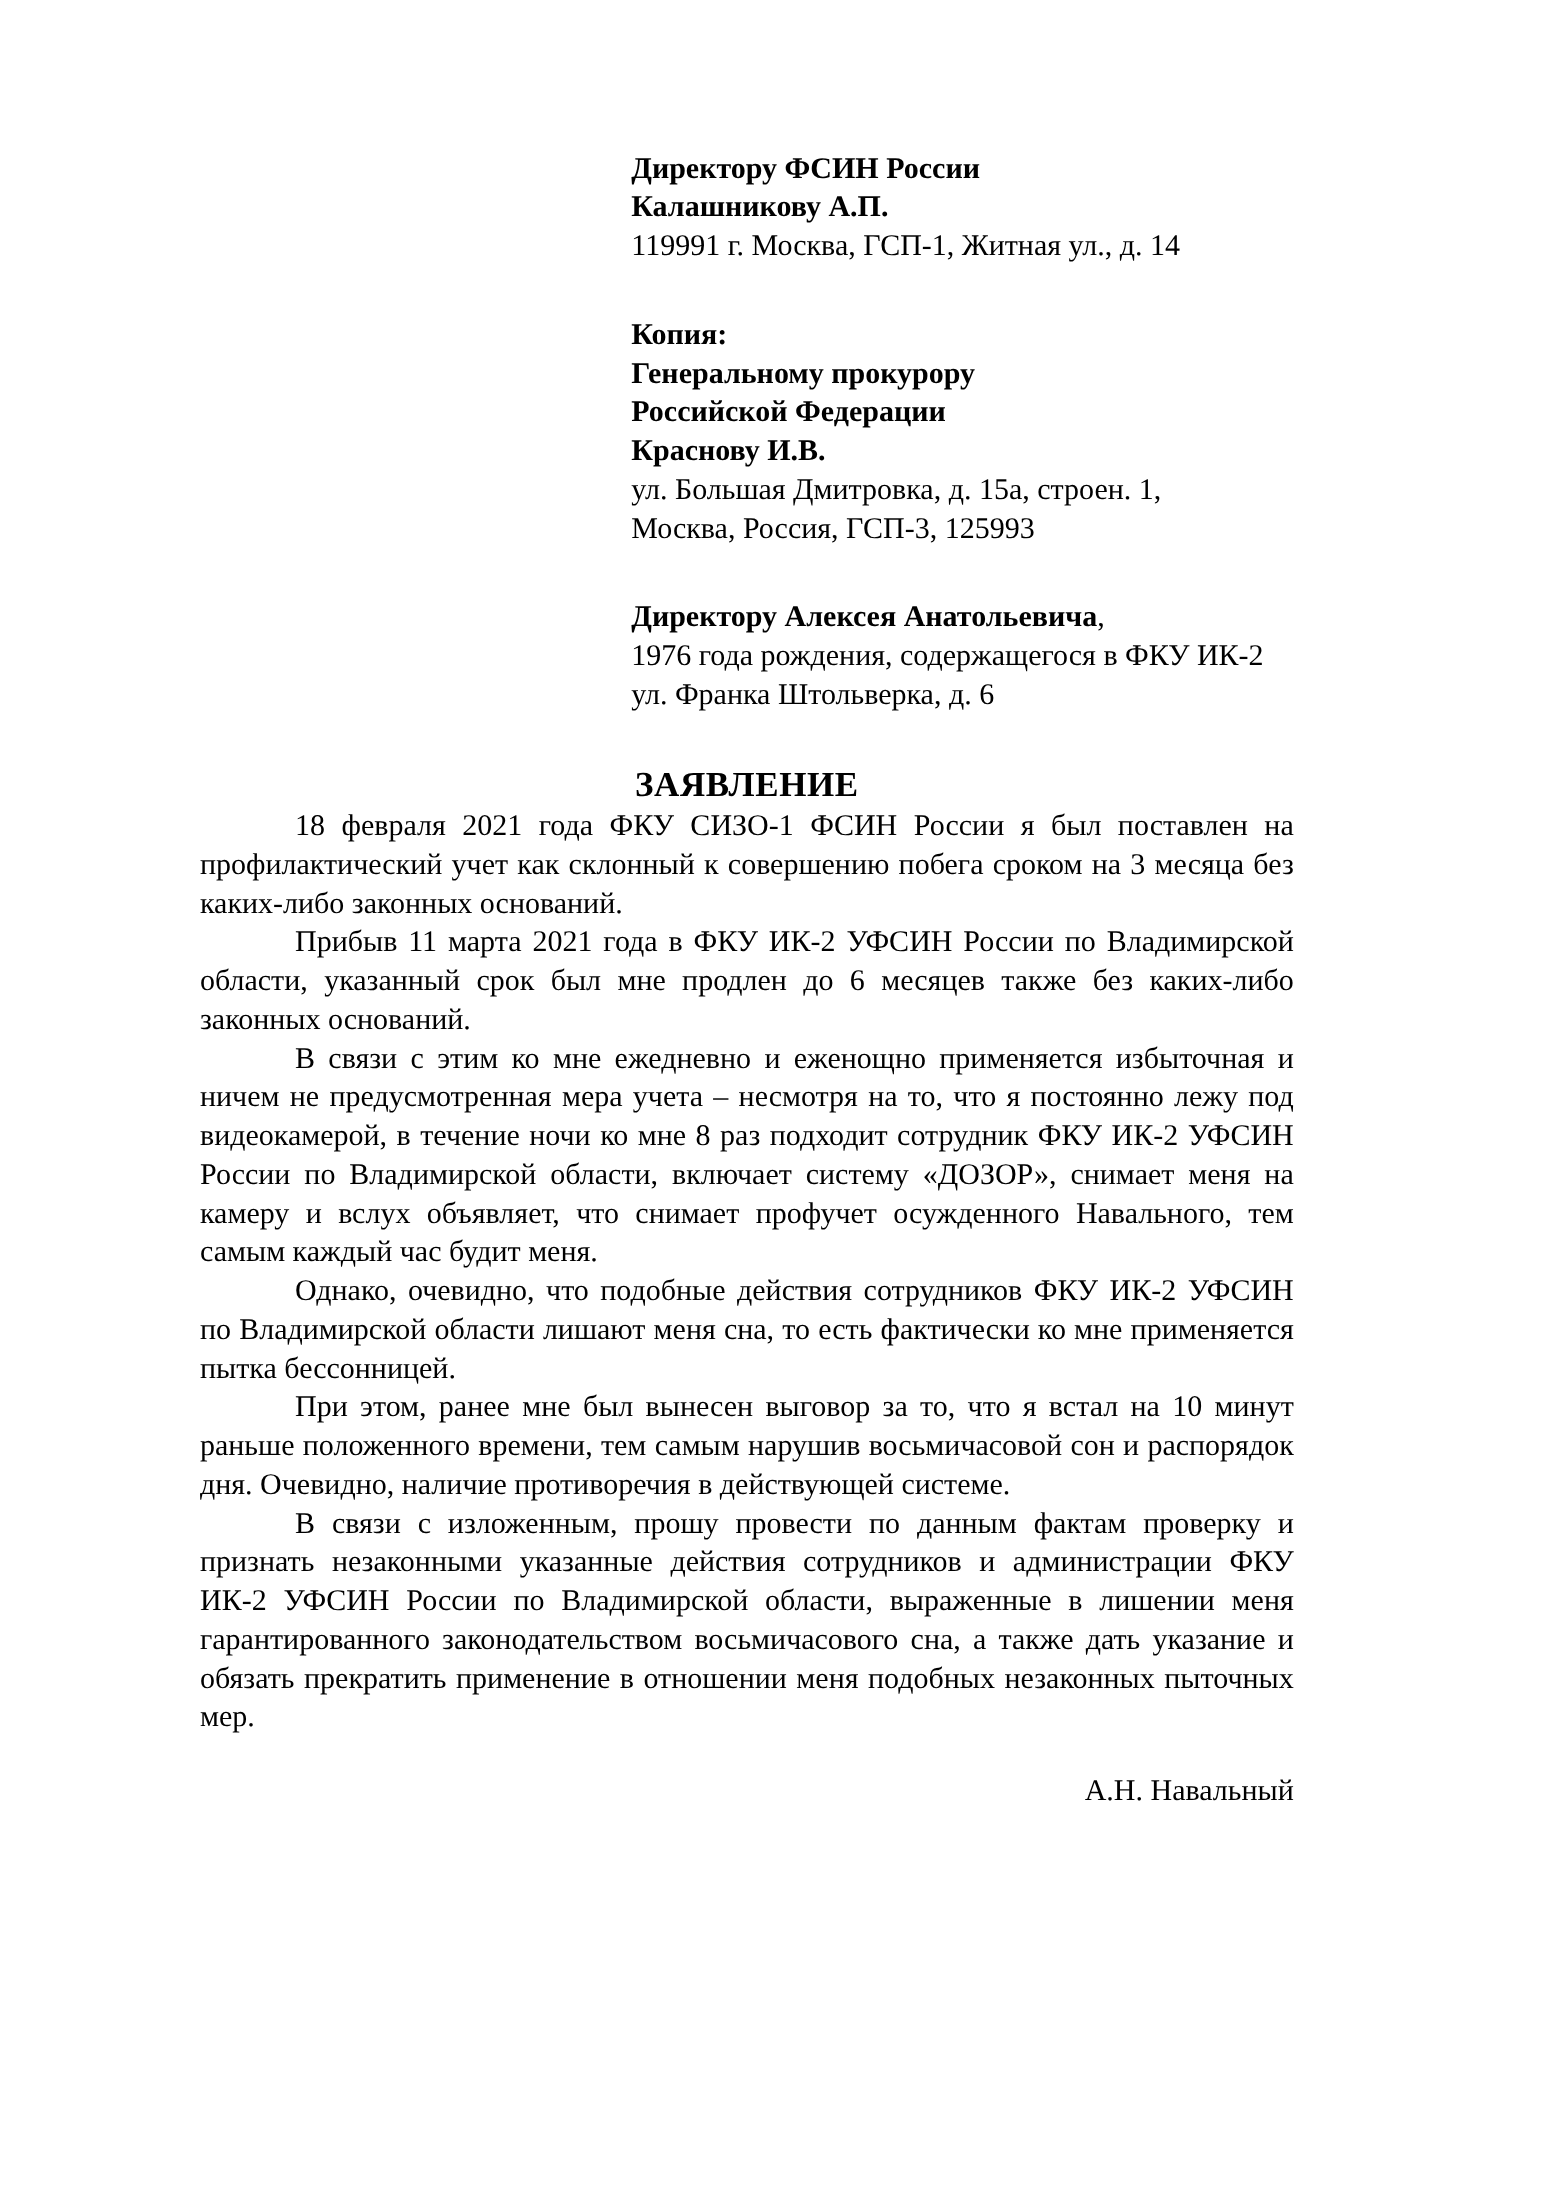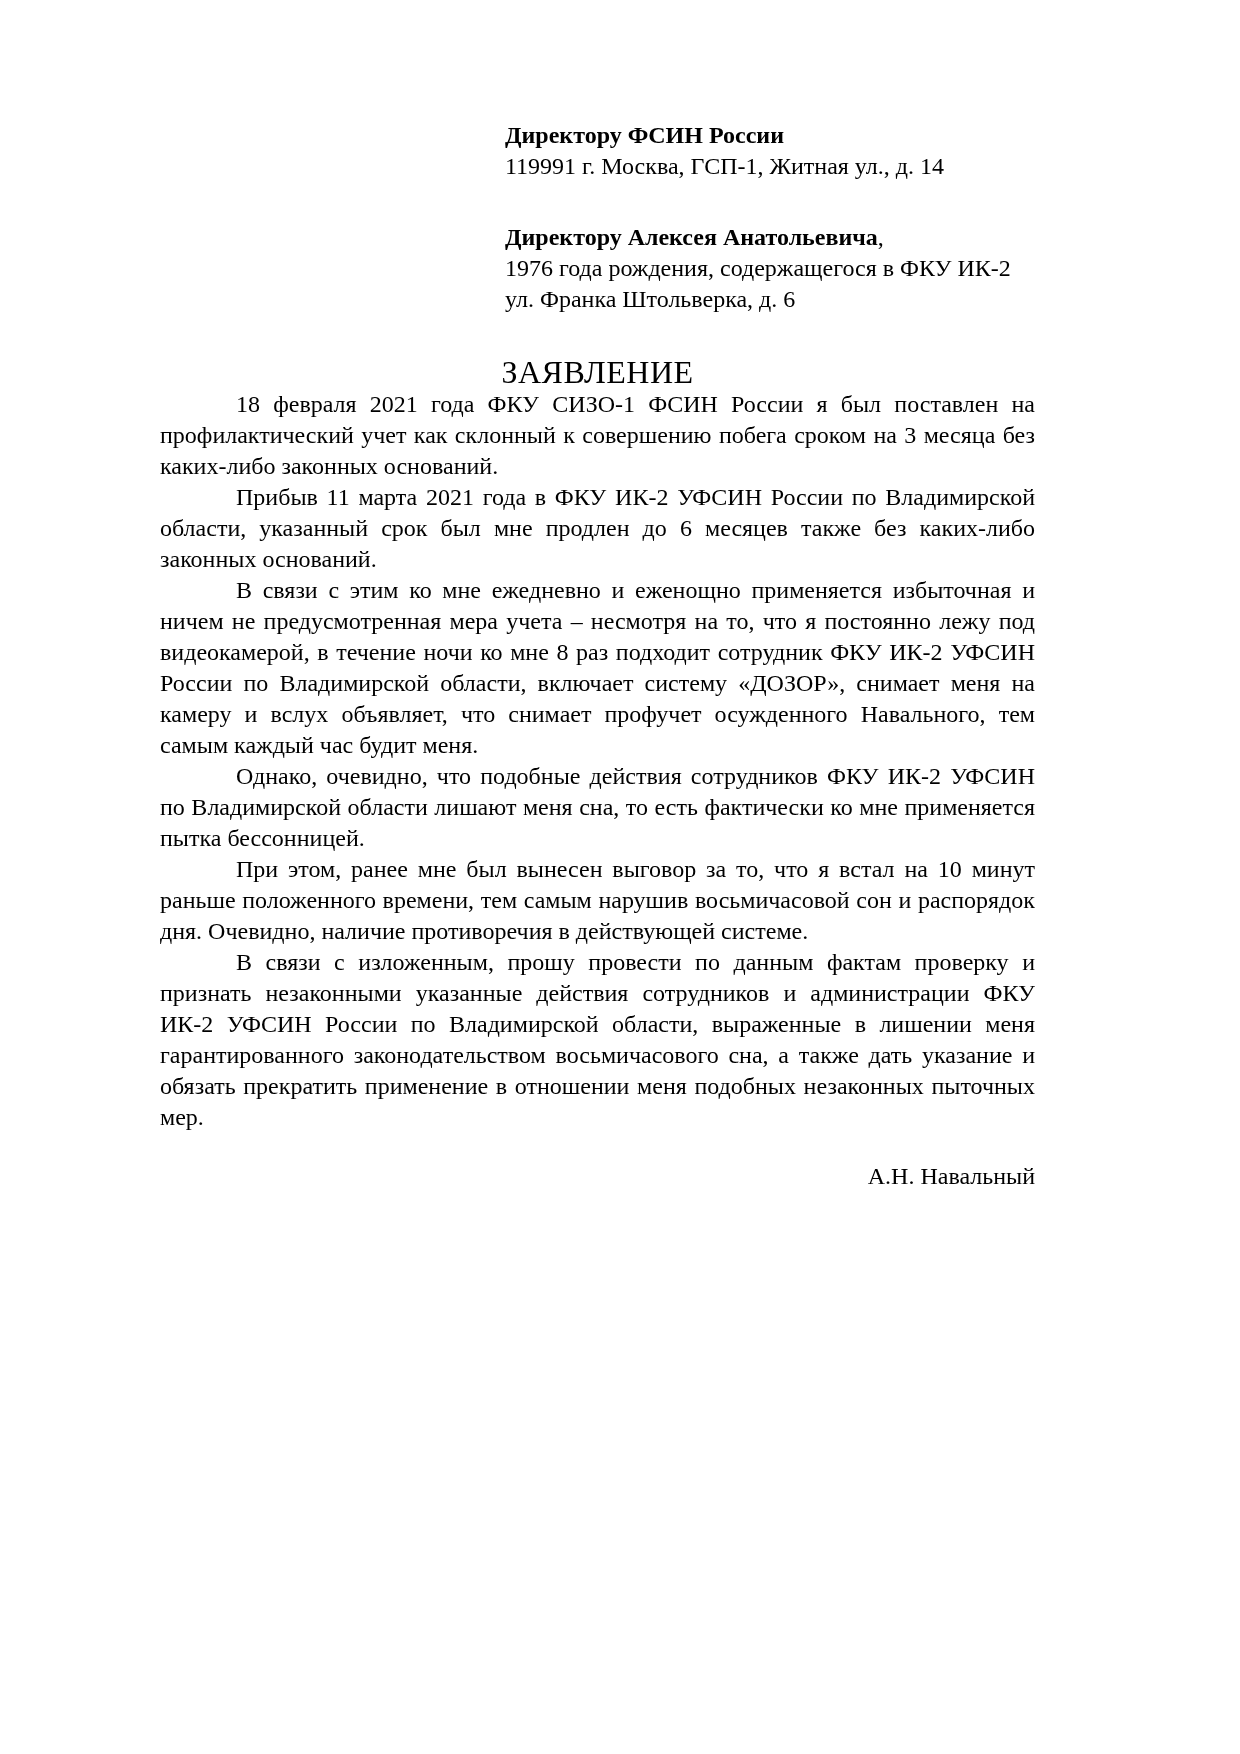--- a/index.html
+++ b/index.html
@@ -28,23 +28,23 @@
   }
   .addr-block div {
     white-space: nowrap;
   }
   .bold {
     font-weight: bold;
   }
   .doc-title {
     margin: 26px 0 0 0;
     text-align: center;
-    font-size: 32px;
+    font-size: 28px;
     line-height: 34px;
-    font-weight: normal;
+    font-weight: bold;
     letter-spacing: 0.5px;
   }
   .body-text {
   }
   .body-text p {
     margin: 0;
     text-align: justify;
     text-indent: 76px;
   }
   .emph {
@@ -61,23 +61,32 @@
 </style>
 </head>
 <body>
 
 <div class="page">
 
   <div class="addr-column">
 
     <div class="addr-block">
       <div class="bold">Директору ФСИН России</div>
+      <div class="bold">Калашникову А.П.</div>
       <div>119991 г. Москва, ГСП-1, Житная ул., д. 14</div>
     </div>
 
+    <div class="addr-block">
+      <div class="bold">Копия:</div>
+      <div class="bold">Генеральному прокурору</div>
+      <div class="bold">Российской Федерации</div>
+      <div class="bold">Краснову И.В.</div>
+      <div>ул. Большая Дмитровка, д. 15а, строен. 1,</div>
+      <div>Москва, Россия, ГСП-3, 125993</div>
+    </div>
 
     <div class="addr-block">
       <div><span class="bold">Директору Алексея Анатольевича</span><span>,</span></div>
       <div>1976 года рождения, содержащегося в ФКУ ИК-2</div>
       <div>ул. Франка Штольверка, д. 6</div>
     </div>
 
   </div>
 
   <h1 class="doc-title">ЗАЯВЛЕНИЕ</h1>

